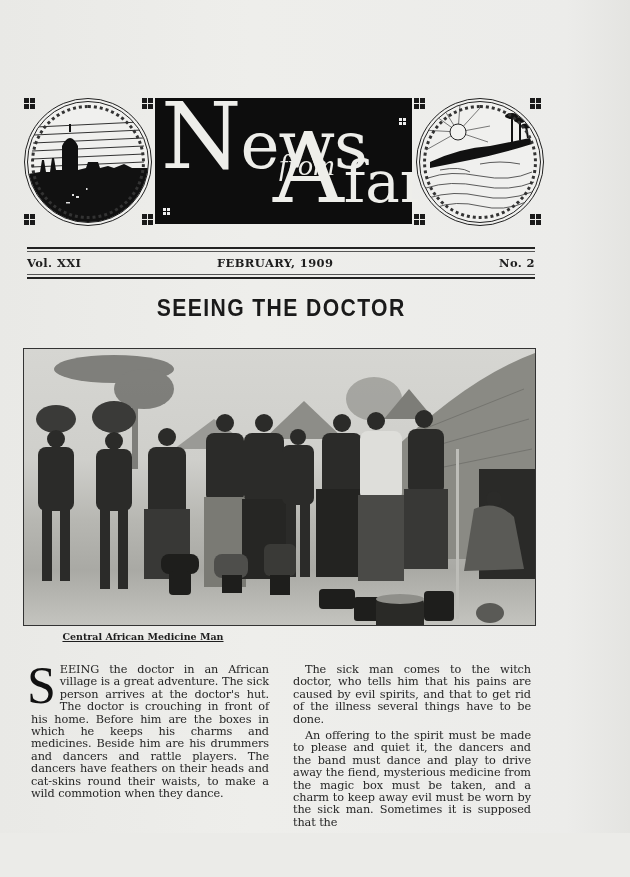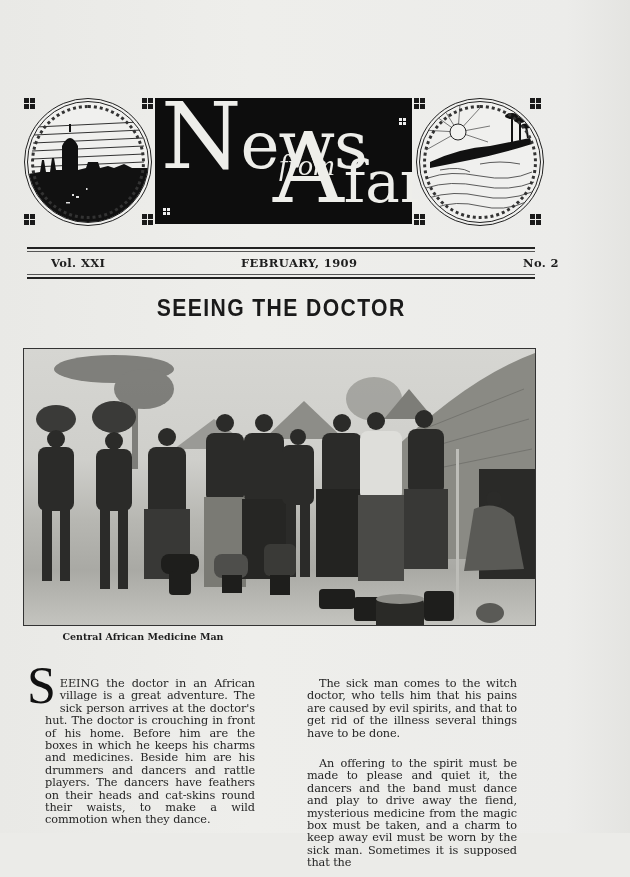--- a/index.html
+++ b/index.html
@@ -35,34 +35,34 @@
   .title-news .big { font-size: 92px; }
   .title-from { position: absolute; left: 76px; top: 50px; color: #eeeeea; font-style: italic; font-size: 30px; font-family: "Liberation Serif", serif; margin-left: 48px; }
   .title-afar { position: absolute; left: 118px; top: 30px; color: #eeeeea; font-size: 58px; line-height: 80px; font-family: "DejaVu Serif", serif; }
   .title-afar .big { font-size: 98px; }
 
   .editor { position: absolute; left: 0; width: 560px; top: 233px; text-align: center; font-size: 8px; font-weight: bold; letter-spacing: 0.5px; font-family: "DejaVu Serif", serif; }
 
   .rule-thick { position: absolute; left: 27px; width: 508px; height: 2px; background: #222; }
   .rule-thin { position: absolute; left: 27px; width: 508px; height: 1px; background: #555; }
 
-  .issue-bar { position: absolute; left: 27px; width: 508px; top: 256px; height: 16px; font-size: 11.5px; font-weight: bold; font-family: "DejaVu Serif", serif; letter-spacing: 0.4px; margin-left: 24px; }
+  .issue-bar { position: absolute; left: 27px; width: 508px; top: 256px; height: 16px; font-size: 11.5px; font-weight: bold; font-family: "DejaVu Serif", serif; letter-spacing: 0.4px; }
   .issue-bar span { position: absolute; top: 0; }
 
   .headline { position: absolute; left: 0; width: 562px; top: 295px; text-align: center;
     font-family: "Liberation Sans", sans-serif; font-weight: bold; font-size: 23px; letter-spacing: 1.5px; color: #1a1a1a; }
   .headline span { display: inline-block; transform: scaleX(0.92); }
 
   .photo { position: absolute; left: 23px; top: 348px; width: 513px; height: 278px; border: 1px solid #333; box-sizing: border-box; overflow: hidden;
     background: linear-gradient(#d6d6d2 0%, #cfcfcb 40%, #b7b7b2 62%, #a9a9a4 80%, #c4c4bf 100%); }
 
-  .caption { position: absolute; left: 25px; width: 236px; top: 631px; text-align: center; font-size: 9.5px; font-weight: bold; line-height: 11px; font-family: "DejaVu Serif", serif; }
+  .caption { position: absolute; left: 25px; width: 236px; top: 631px; text-align: center; font-size: 9.5px; font-weight: bold; line-height: 11px; font-family: "DejaVu Serif", serif; text-decoration: underline; }
 
   .col { position: absolute; top: 660px; width: 246px; font-size: 11.3px; line-height: 12.4px; text-align: justify; font-family: "DejaVu Serif", serif; color: #262626; letter-spacing: -0.1px; }
-  .col p { margin: 18px; }
+  .col p { margin: 4px; }
   .col-left { left: 27px; }
   .col-right { left: 289px; }
   .dropcap { float: left; font-size: 52px; line-height: 40px; margin: 6px 4px 0 0; font-family: "Liberation Serif", serif; color: #111; }
   .indent { text-indent: 12px; }
 </style>
 </head>
 <body>
 
 <div class="page">
 

